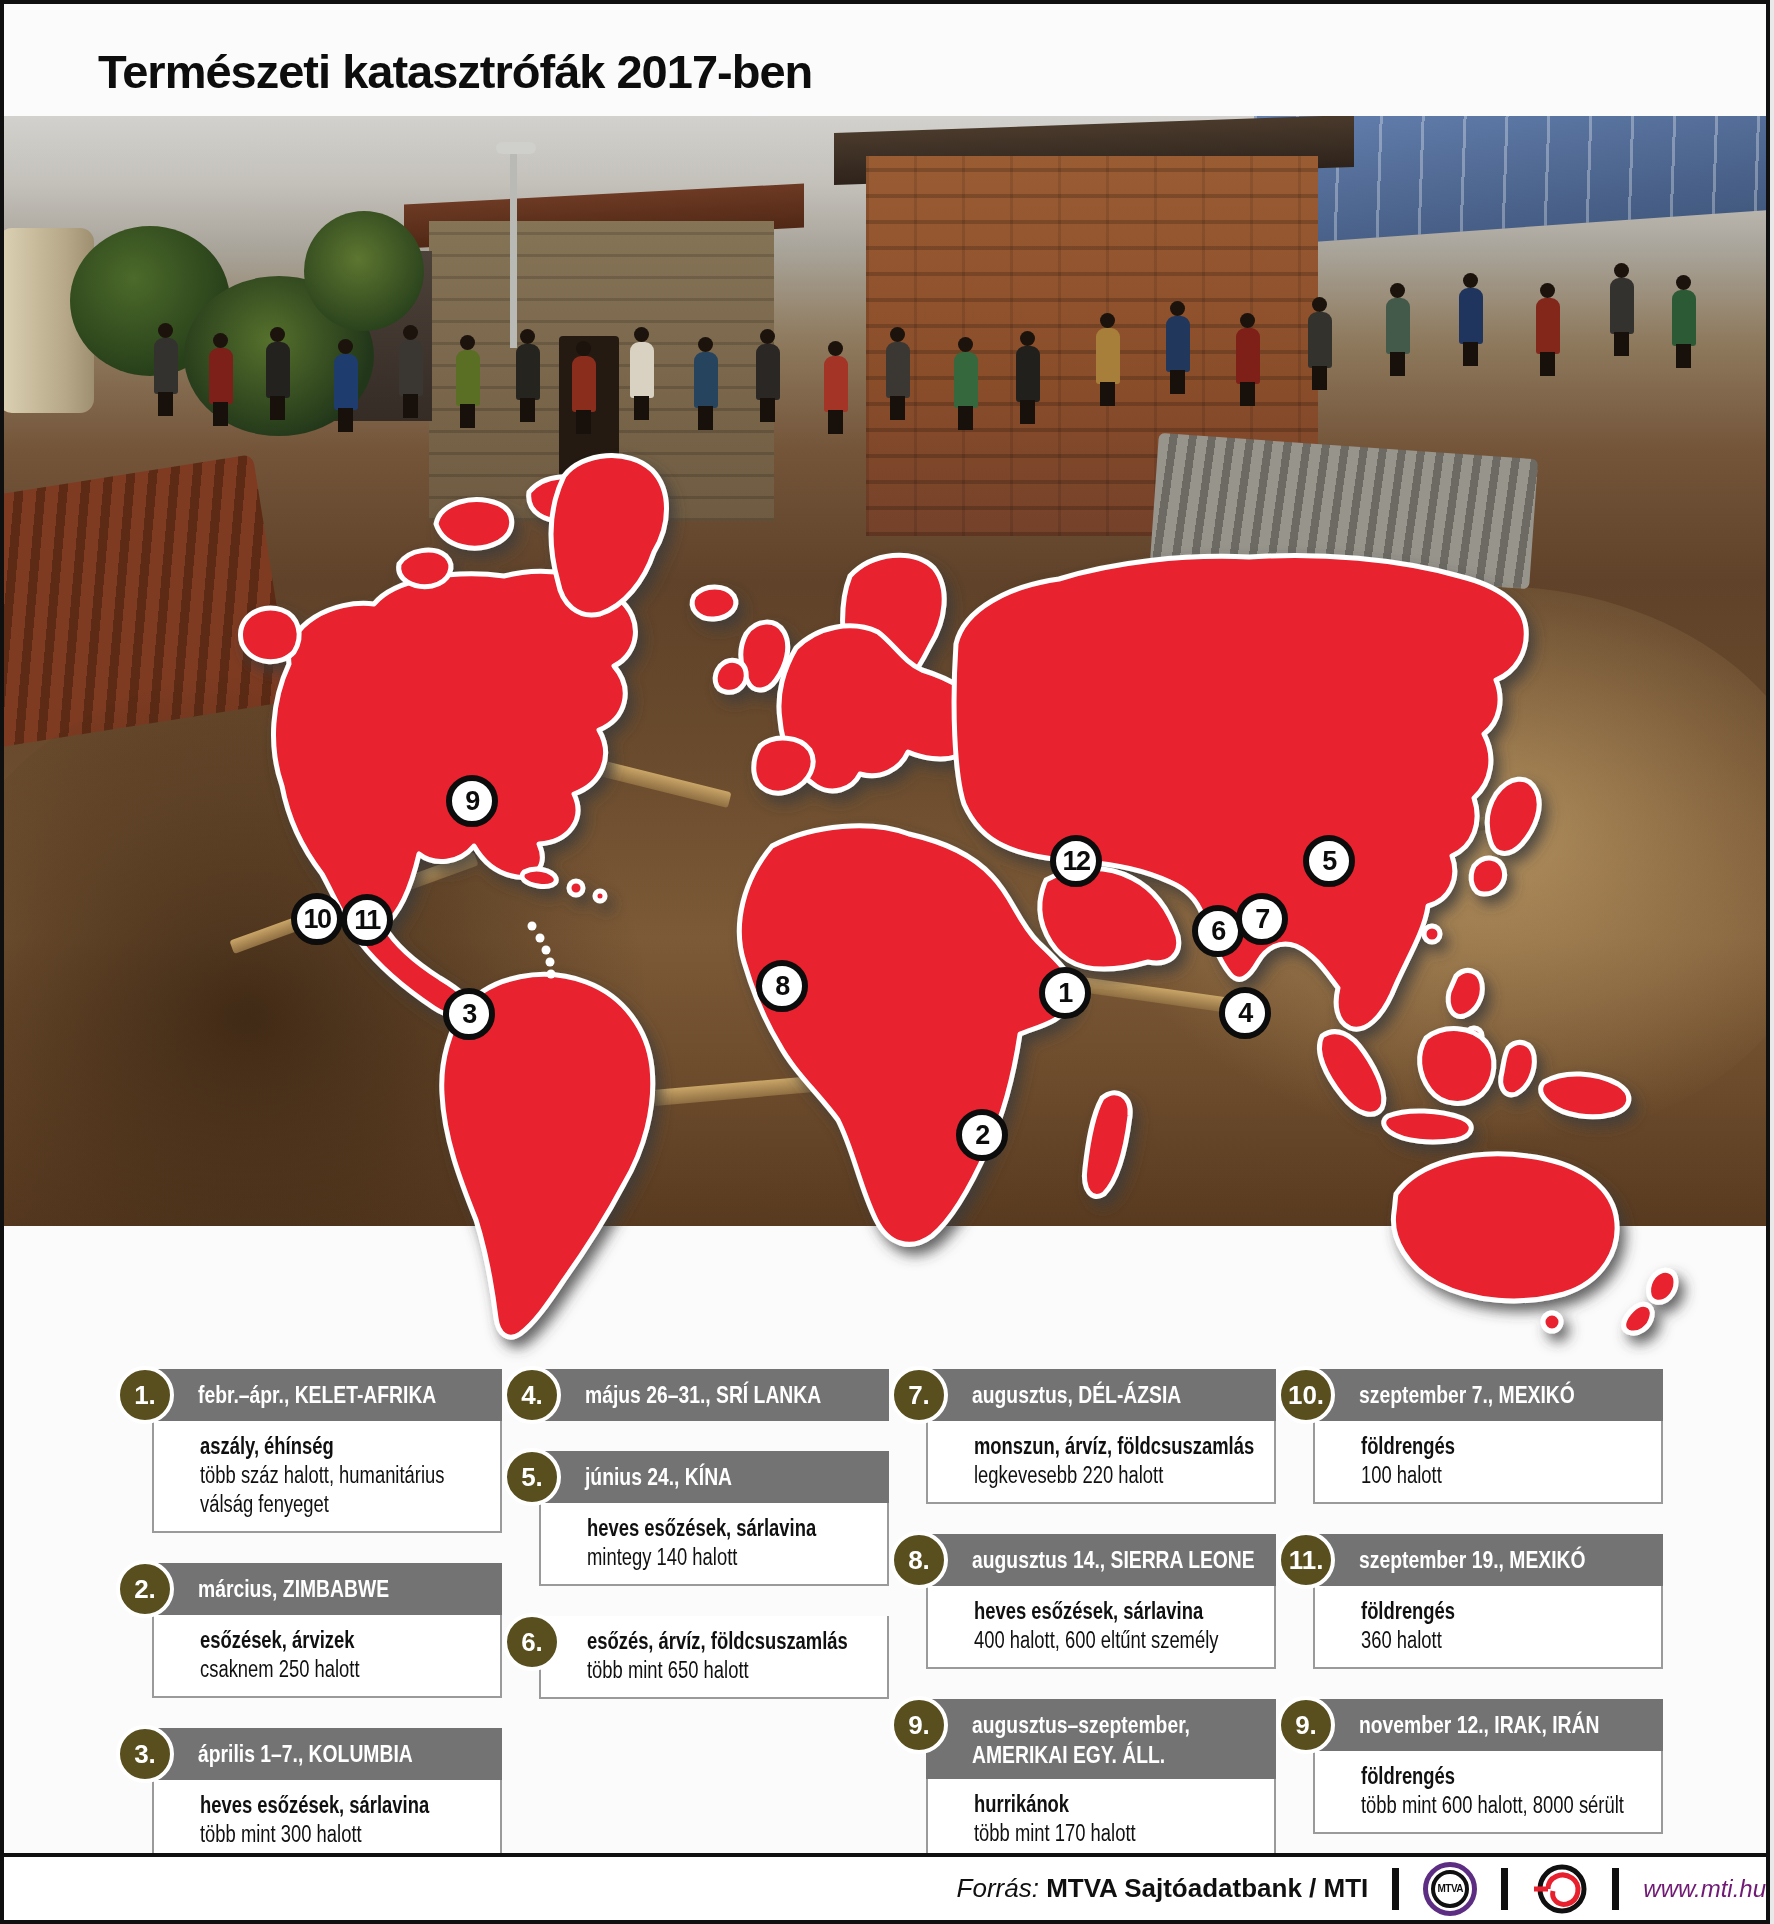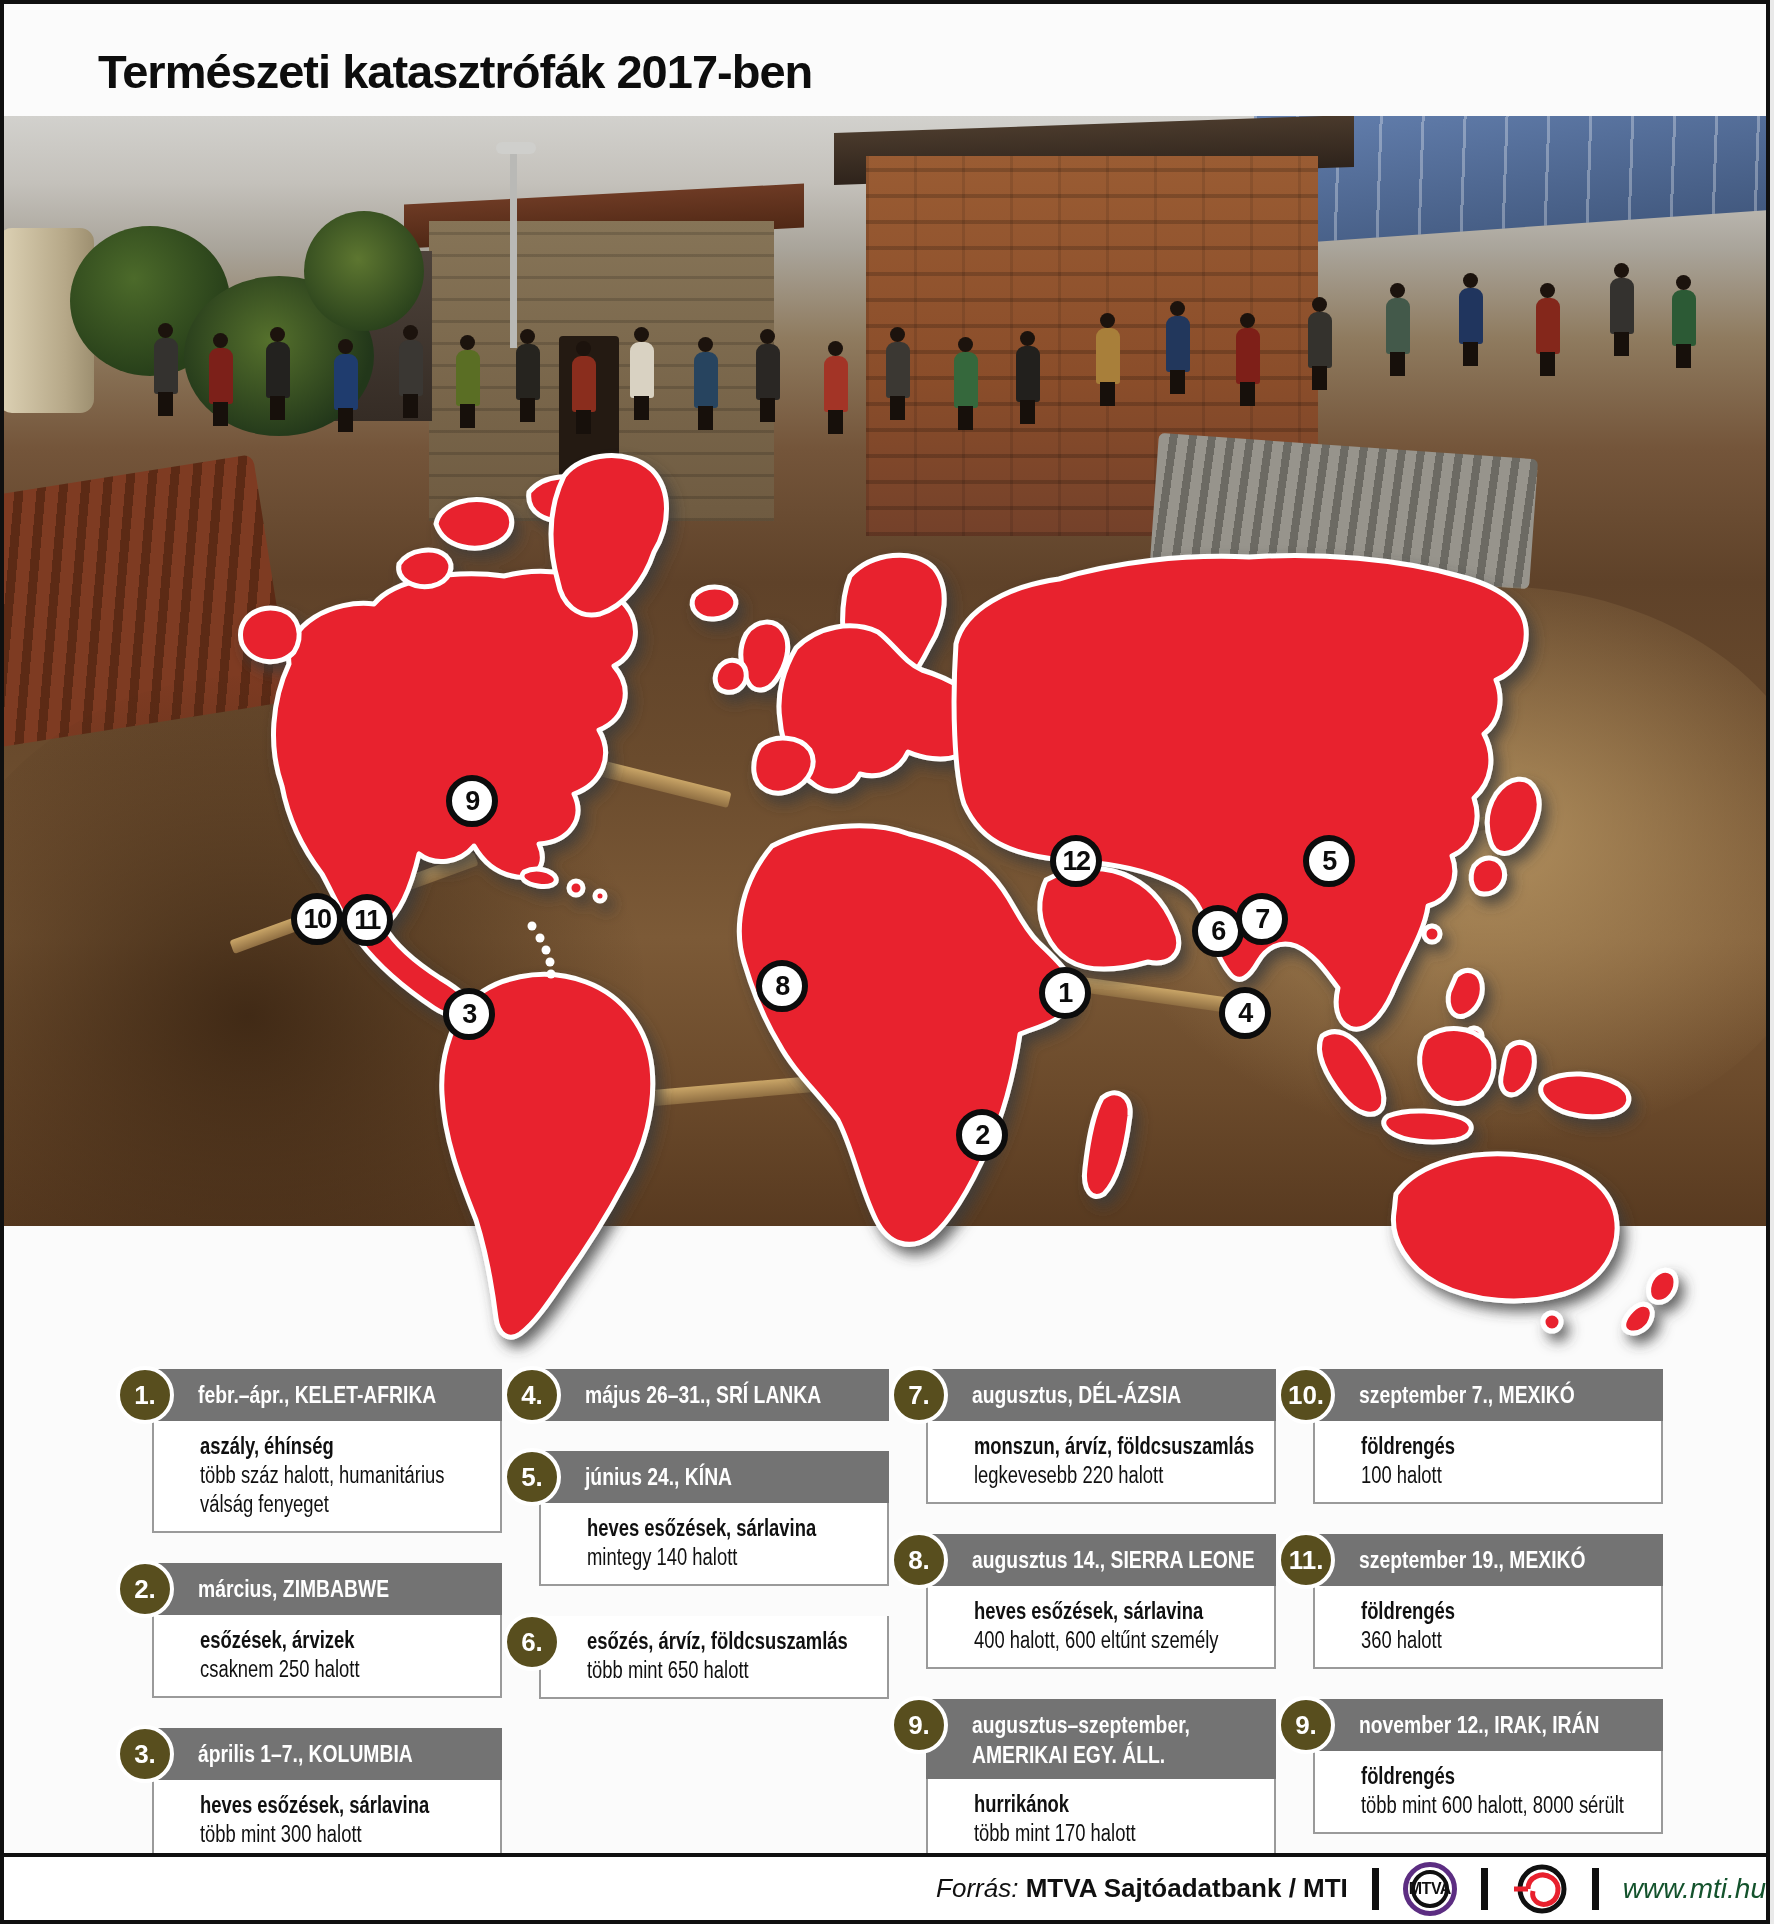--- a/index.html
+++ b/index.html
@@ -69,22 +69,22 @@
   .lbody .d{display:block;font-size:23px;color:#101010;line-height:29px;white-space:pre;transform:scaleX(.8);transform-origin:0 0;}
   
   #footer{position:absolute;left:0;top:1849px;width:100%;height:67px;background:#fff;border-top:4px solid #101010;z-index:6;
       display:flex;align-items:center;justify-content:flex-end;box-sizing:border-box;}
   #footer .src{font-size:26px;color:#101010;}
   #footer .src .it{font-style:italic;}
   #footer .src .bd{font-weight:bold;}
   .fsep{width:7px;height:42px;background:#101010;margin:0 24px;}
   #logo-mtva{width:54px;height:54px;border-radius:50%;border:5px solid #5c2d82;box-sizing:border-box;display:flex;align-items:center;justify-content:center;}
   #logo-mtva .inner{width:38px;height:38px;border-radius:50%;border:4px solid #101010;box-sizing:border-box;display:flex;align-items:center;justify-content:center;
-      font-size:16px;font-weight:bold;color:#101010;letter-spacing:-0.5px;}
-  #site{font-style:italic;font-size:28px;color:#14532d;}
+      font-size:10px;font-weight:bold;color:#101010;letter-spacing:-0.5px;}
+  #site{font-style:italic;font-size:24px;color:#701a75;}
 </style>
 </head>
 <body>
 
 <div id="page">
 
   <div id="title">Természeti katasztrófák 2017-ben</div>
 
   <div id="photo">
     <div class="ph" id="roof-blue"></div>

